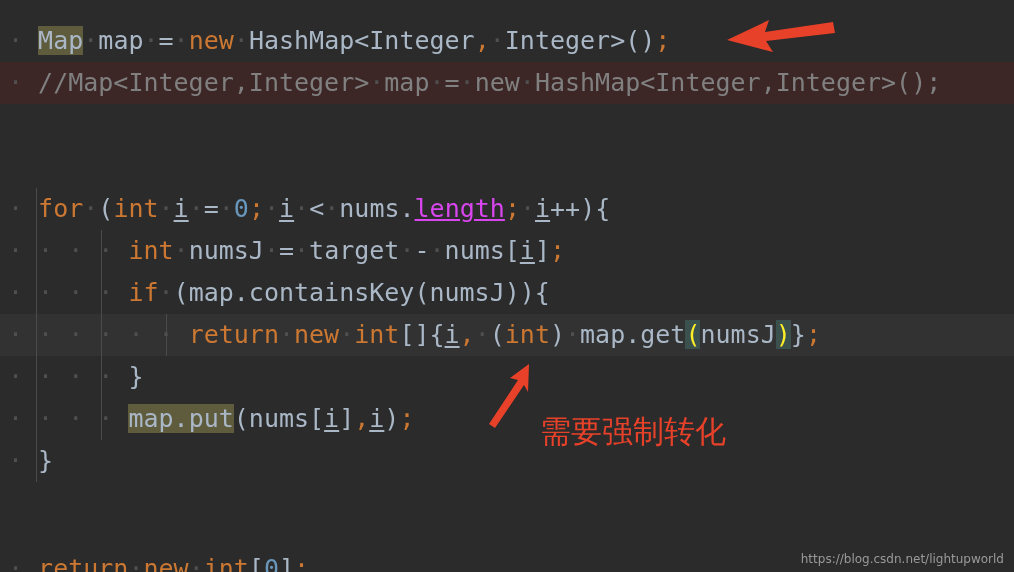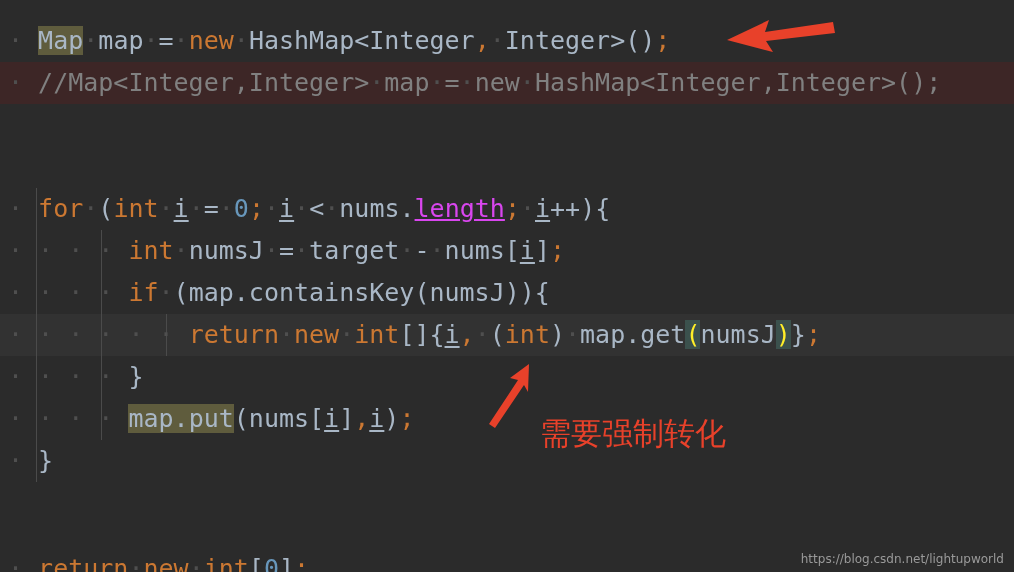--- a/index.html
+++ b/index.html
@@ -61,21 +61,21 @@
   .var-u { color: #a9b7c6; text-decoration: underline; text-underline-offset: 3px; }
   .ws    { color: #4f4f4f; }   
 
   .hl-usage { background: #5f5c3d; }         
   .hl-brace { background: #3b514d; color: #ffef28; } 
 
   
   .cn-note {
     position: absolute;
     color: #e8412a;
-    font-family: Liberation Serif, serif;
+    font-family: Liberation Mono, monospace;
     font-size: 31px;
     line-height: 1;
     white-space: pre;
     text-align: center;
   }
 
   .watermark {
     position: absolute;
     right: 10px;
     bottom: 6px;

